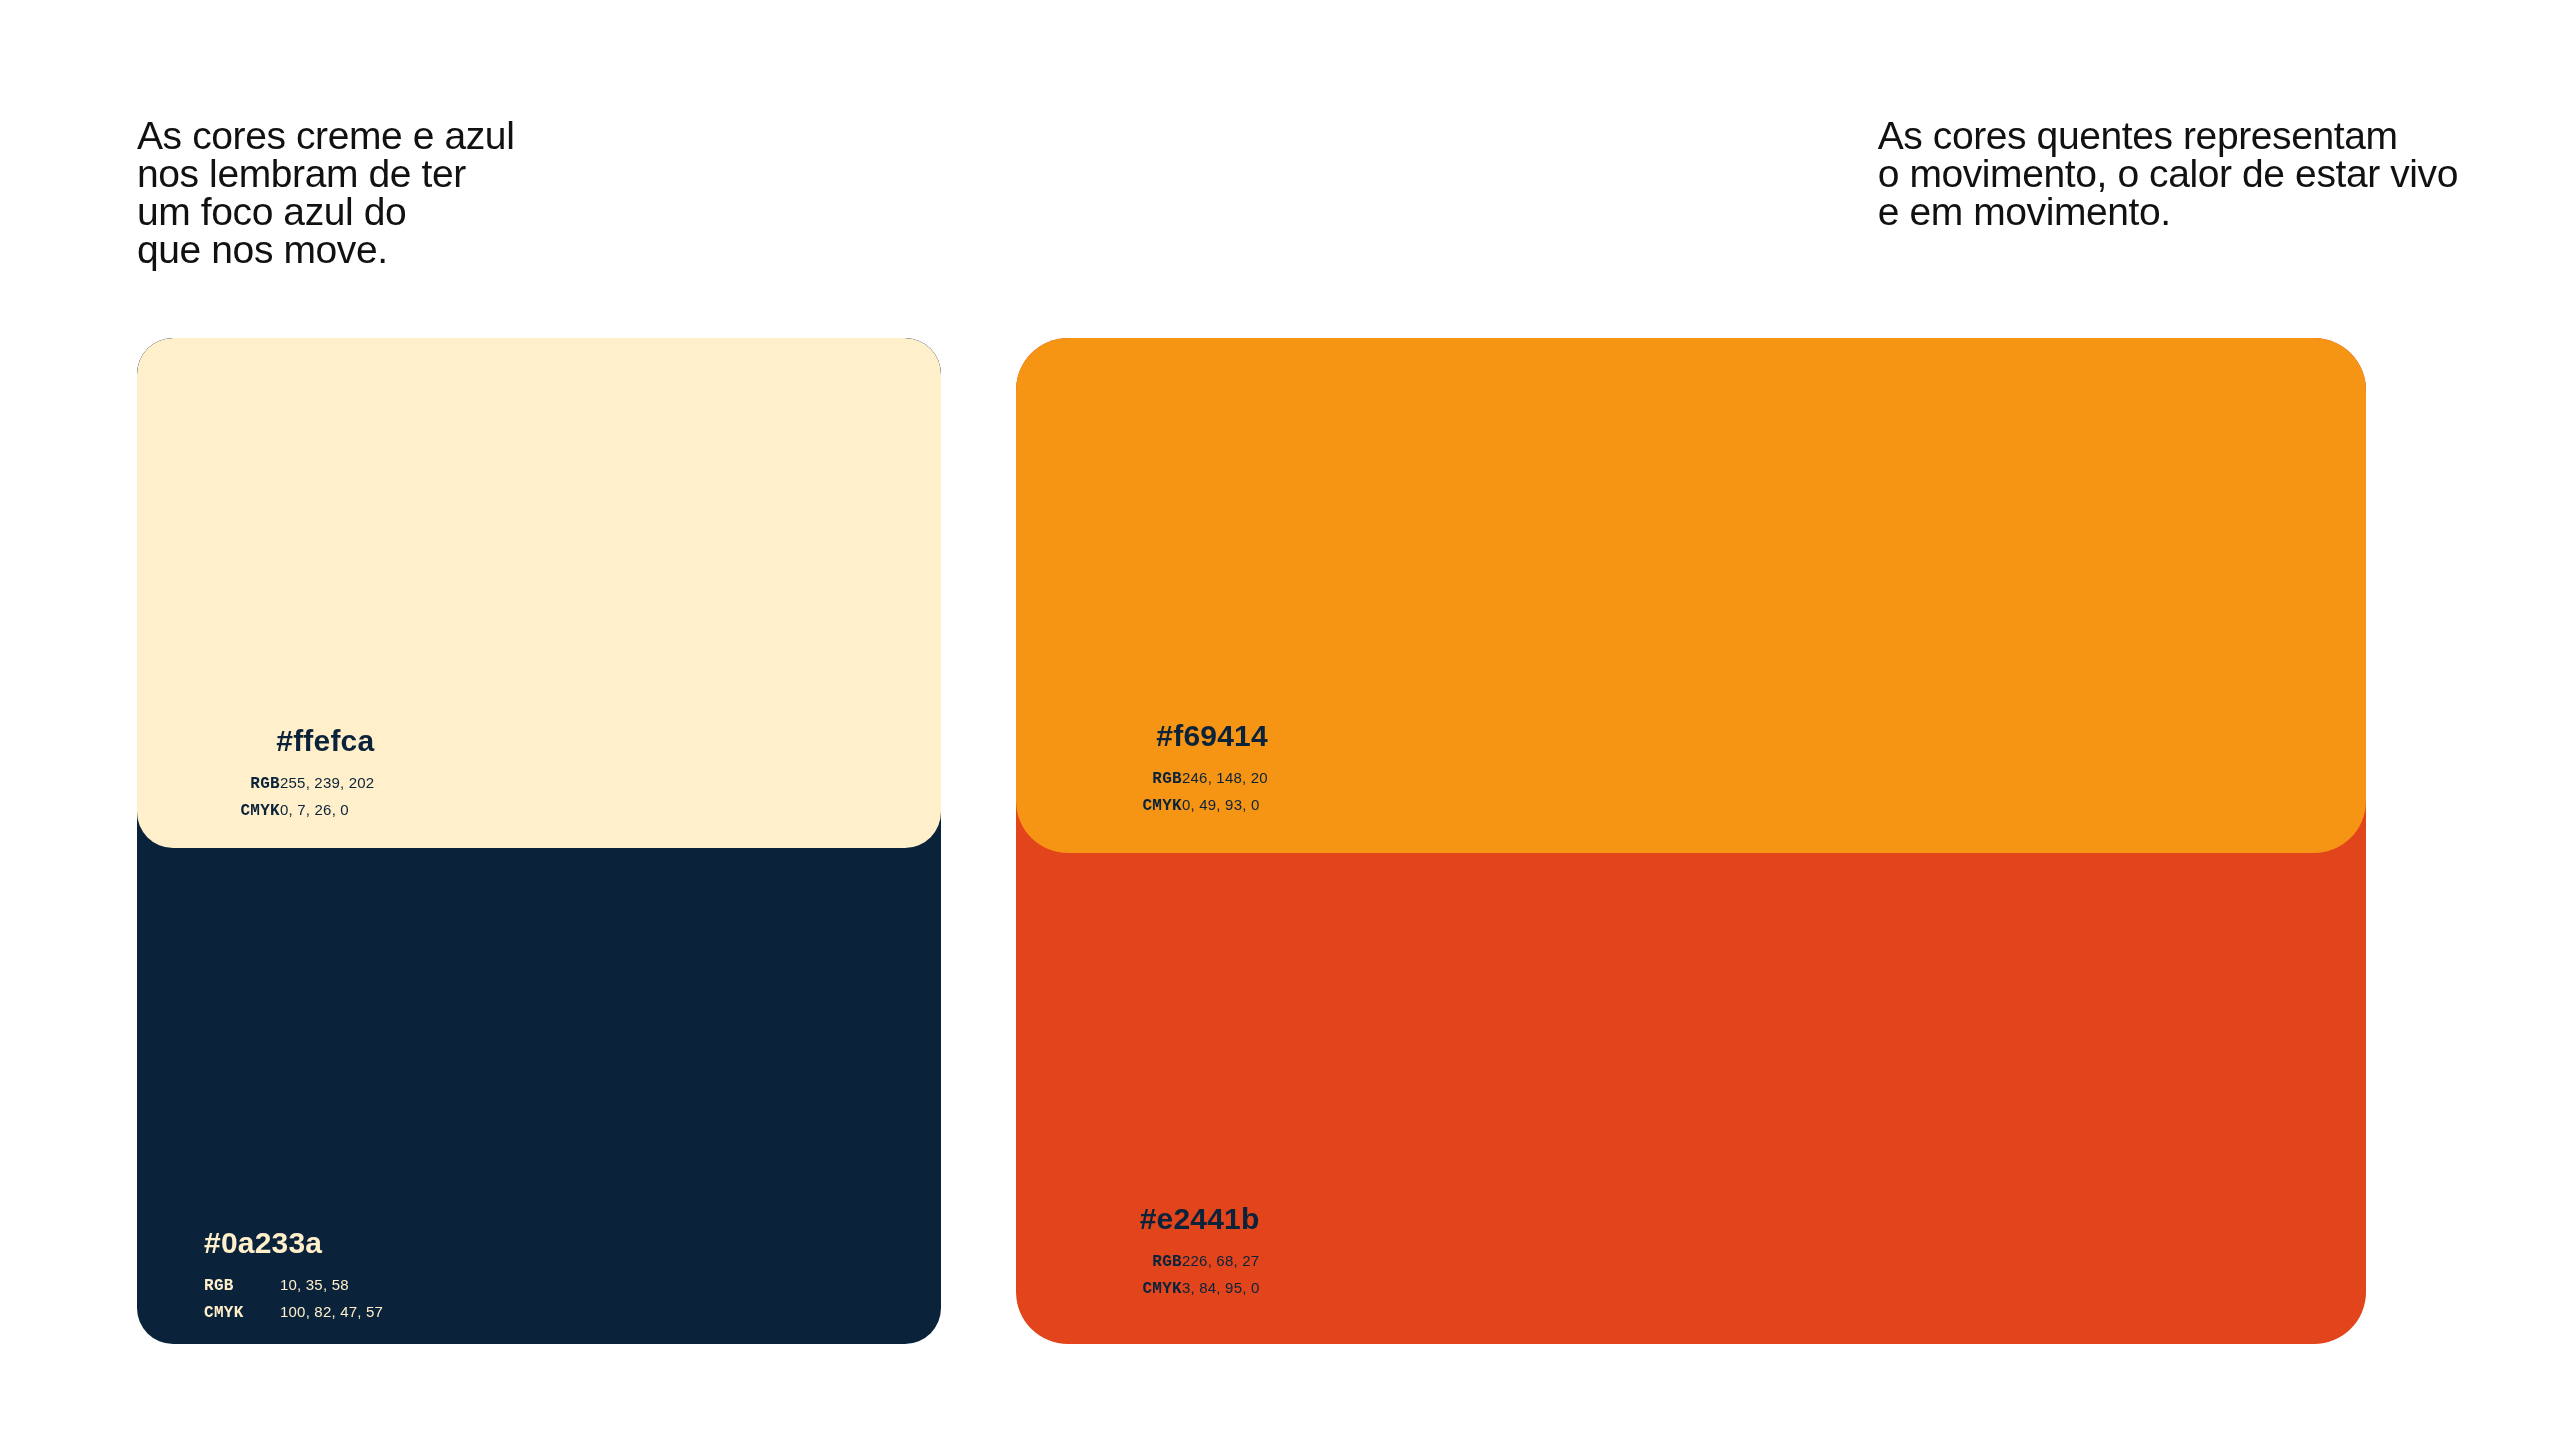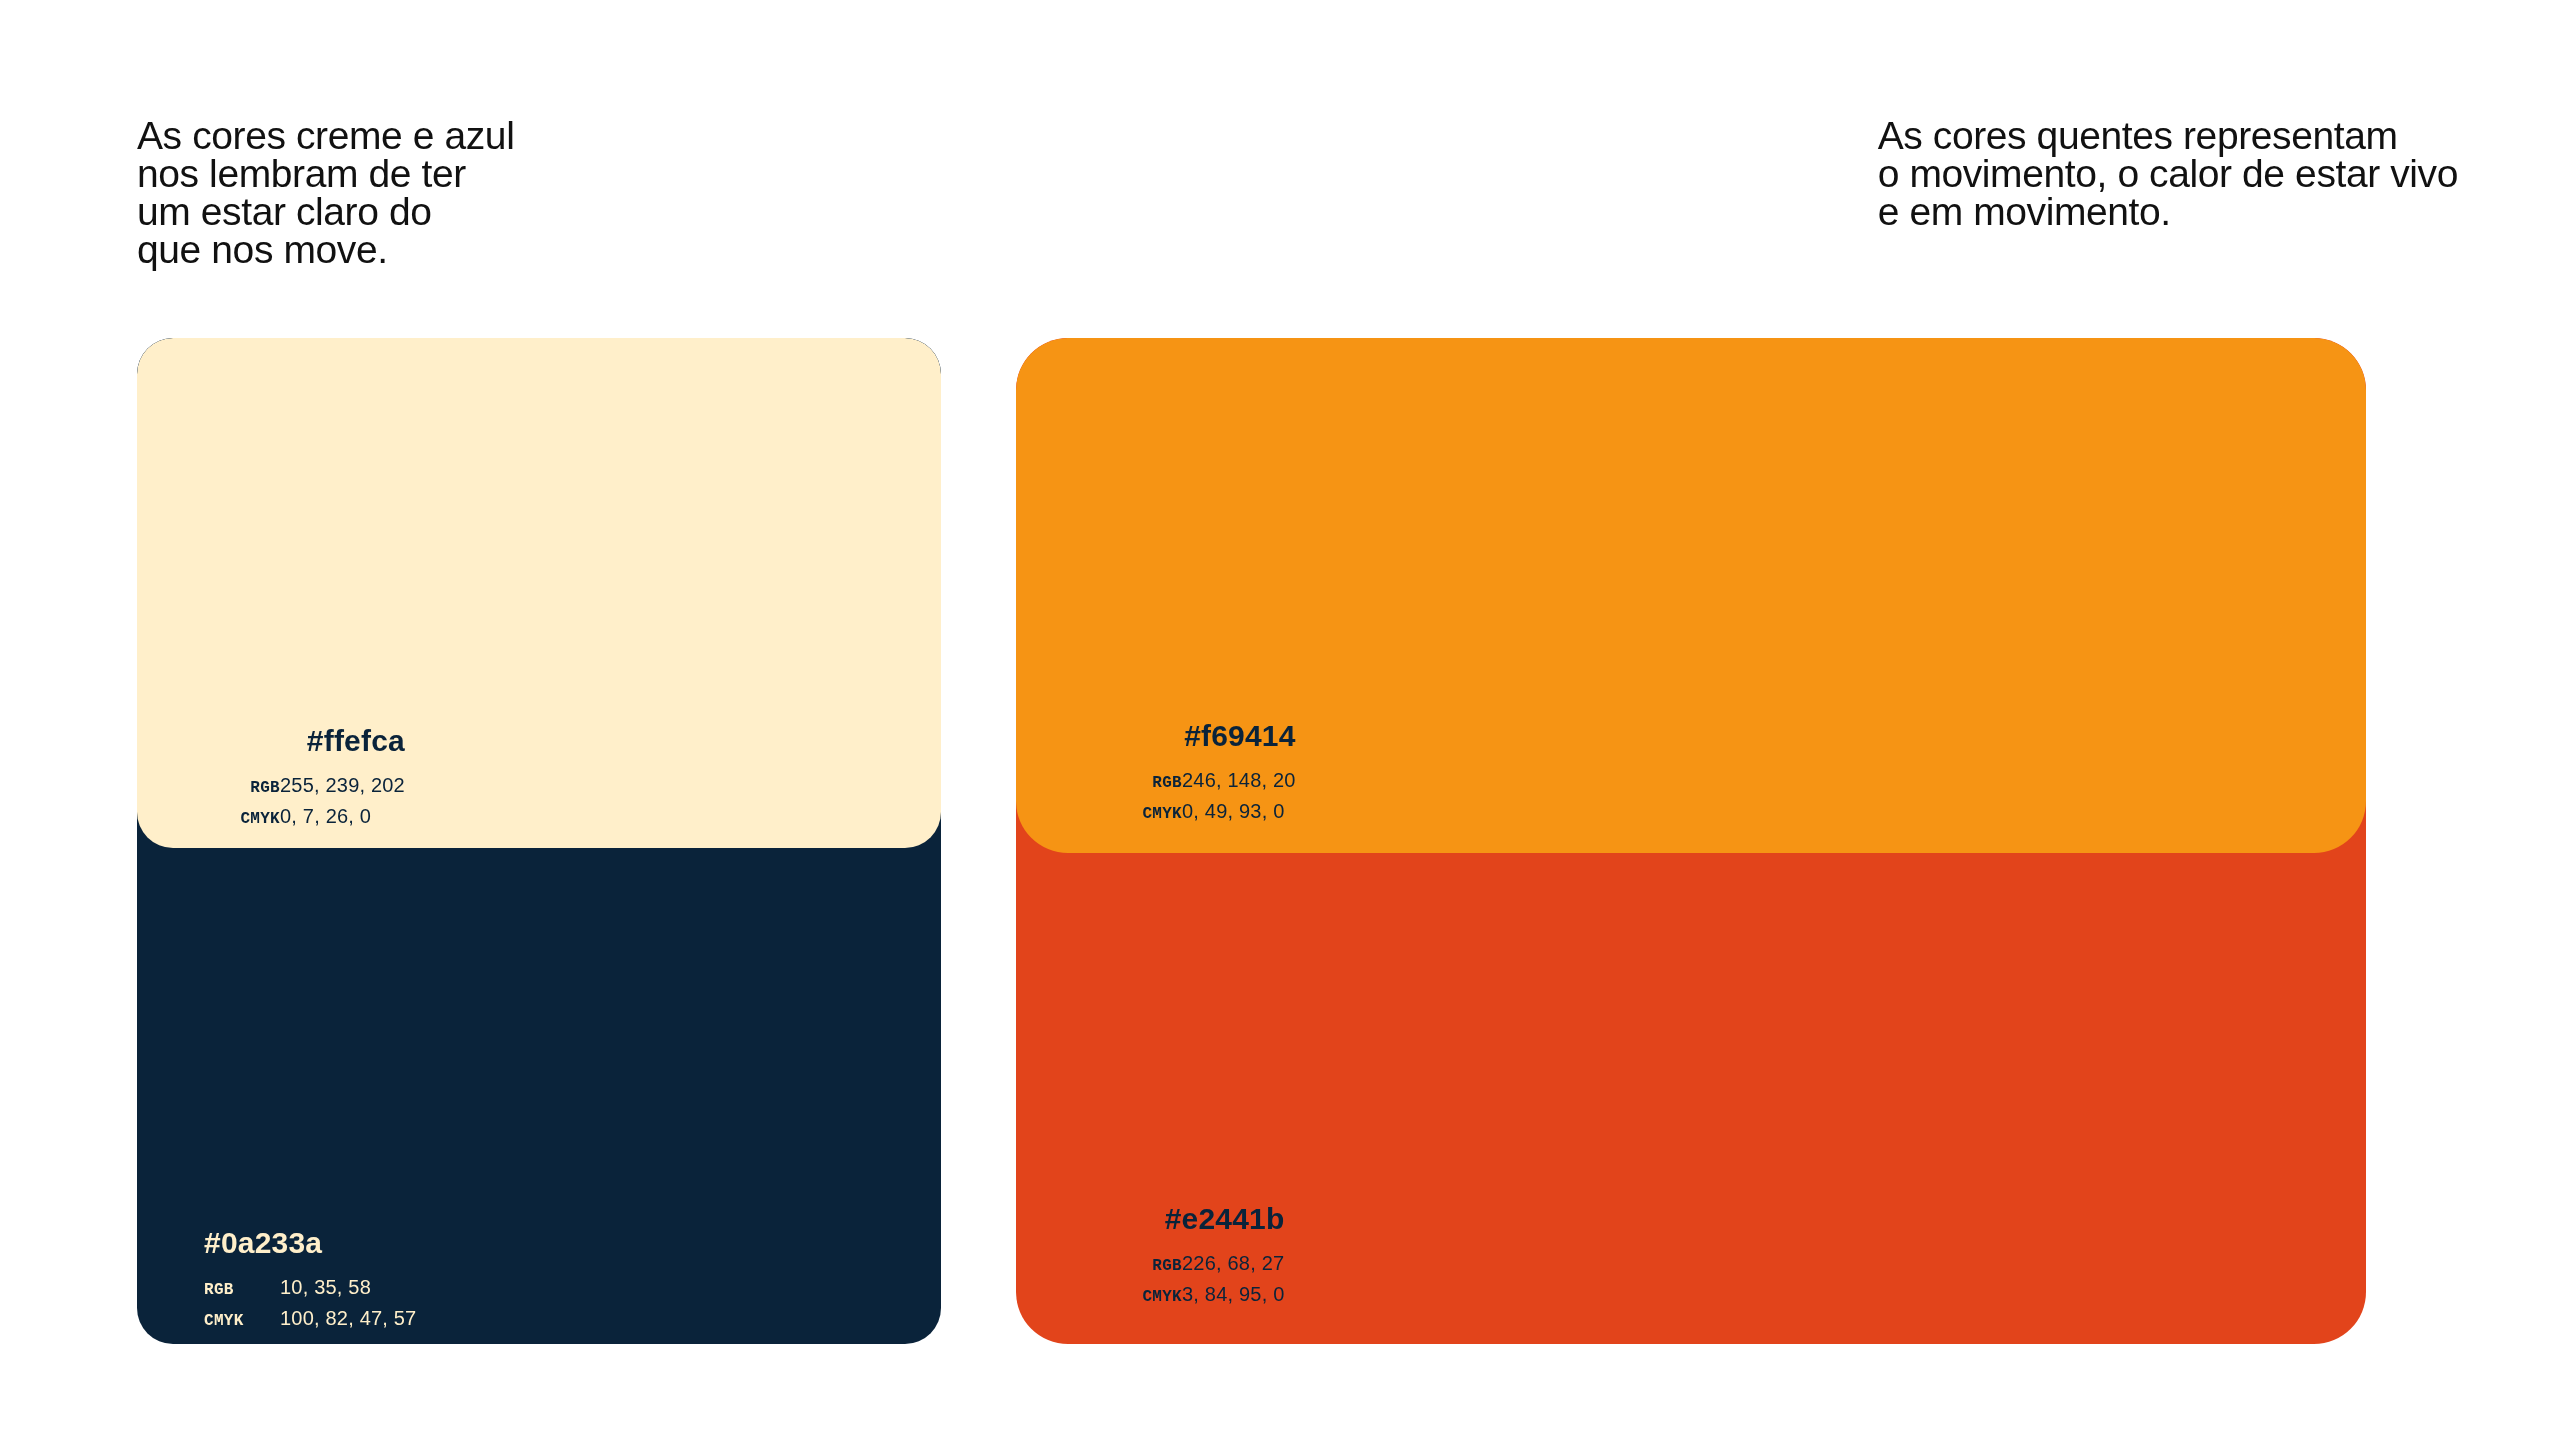--- a/index.html
+++ b/index.html
@@ -139,41 +139,41 @@
     font-weight: 700;
     font-size: 16px;
     letter-spacing: 0.3px;
     width: 76px;
     flex: none;
   }
 
   .spec-value {
     font-family: "Liberation Sans", sans-serif;
     font-weight: 400;
-    font-size: 20px;
+    font-size: 15px;
     letter-spacing: 0.2px;
   }
 
   
   .on-light .hex,
   .on-light .spec-label,
   .on-light .spec-value { color: #0a233a; text-align: right; }
 
   .on-dark .hex,
   .on-dark .spec-label,
   .on-dark .spec-value { color: #ffefca; }
 </style>
 </head>
 <body style="background: rgb(255, 255, 255);">
 
 <div class="page">
 
   <div class="heading heading-left">As cores creme e azul
 nos lembram de ter
-um estar claro do
+um foco azul do
 que nos move.</div>
 
   <div class="heading heading-right">As cores quentes representam
 o movimento, o calor de estar vivo
 e em movimento.</div>
 
   <div class="card card-left">
 
     <div class="swatch swatch-bottom" style="background: rgb(10, 35, 58);"></div>
 

